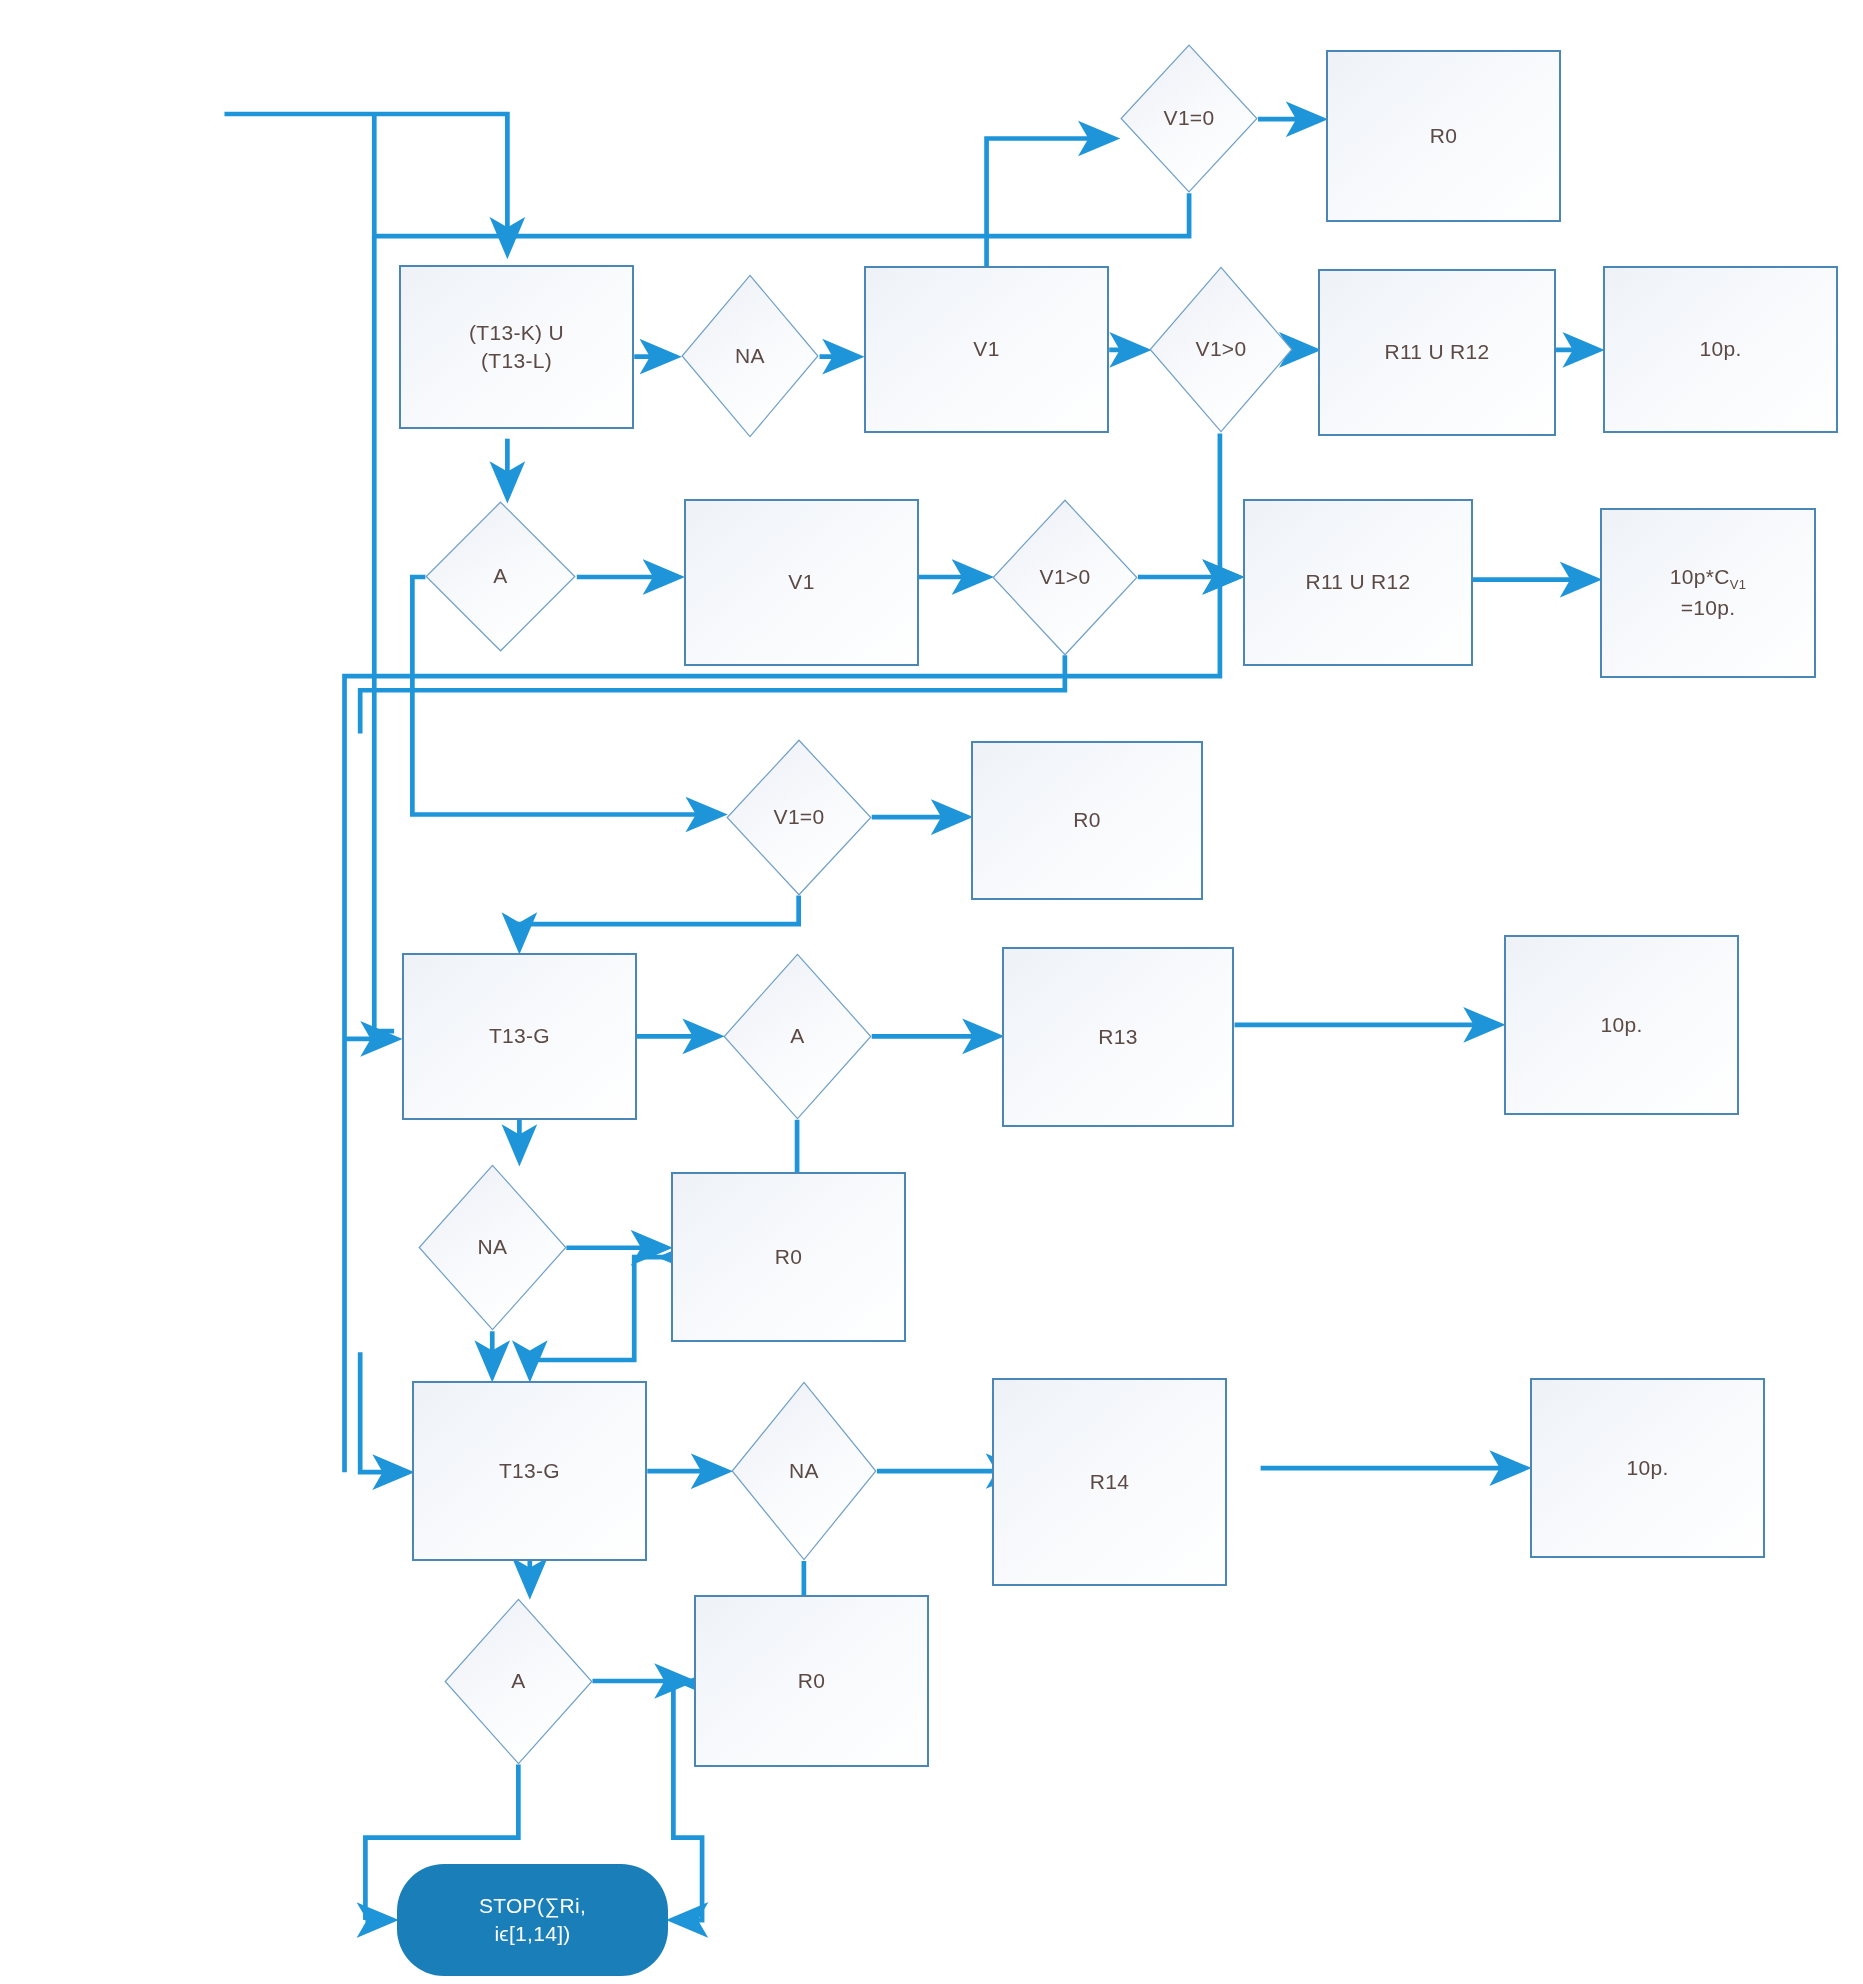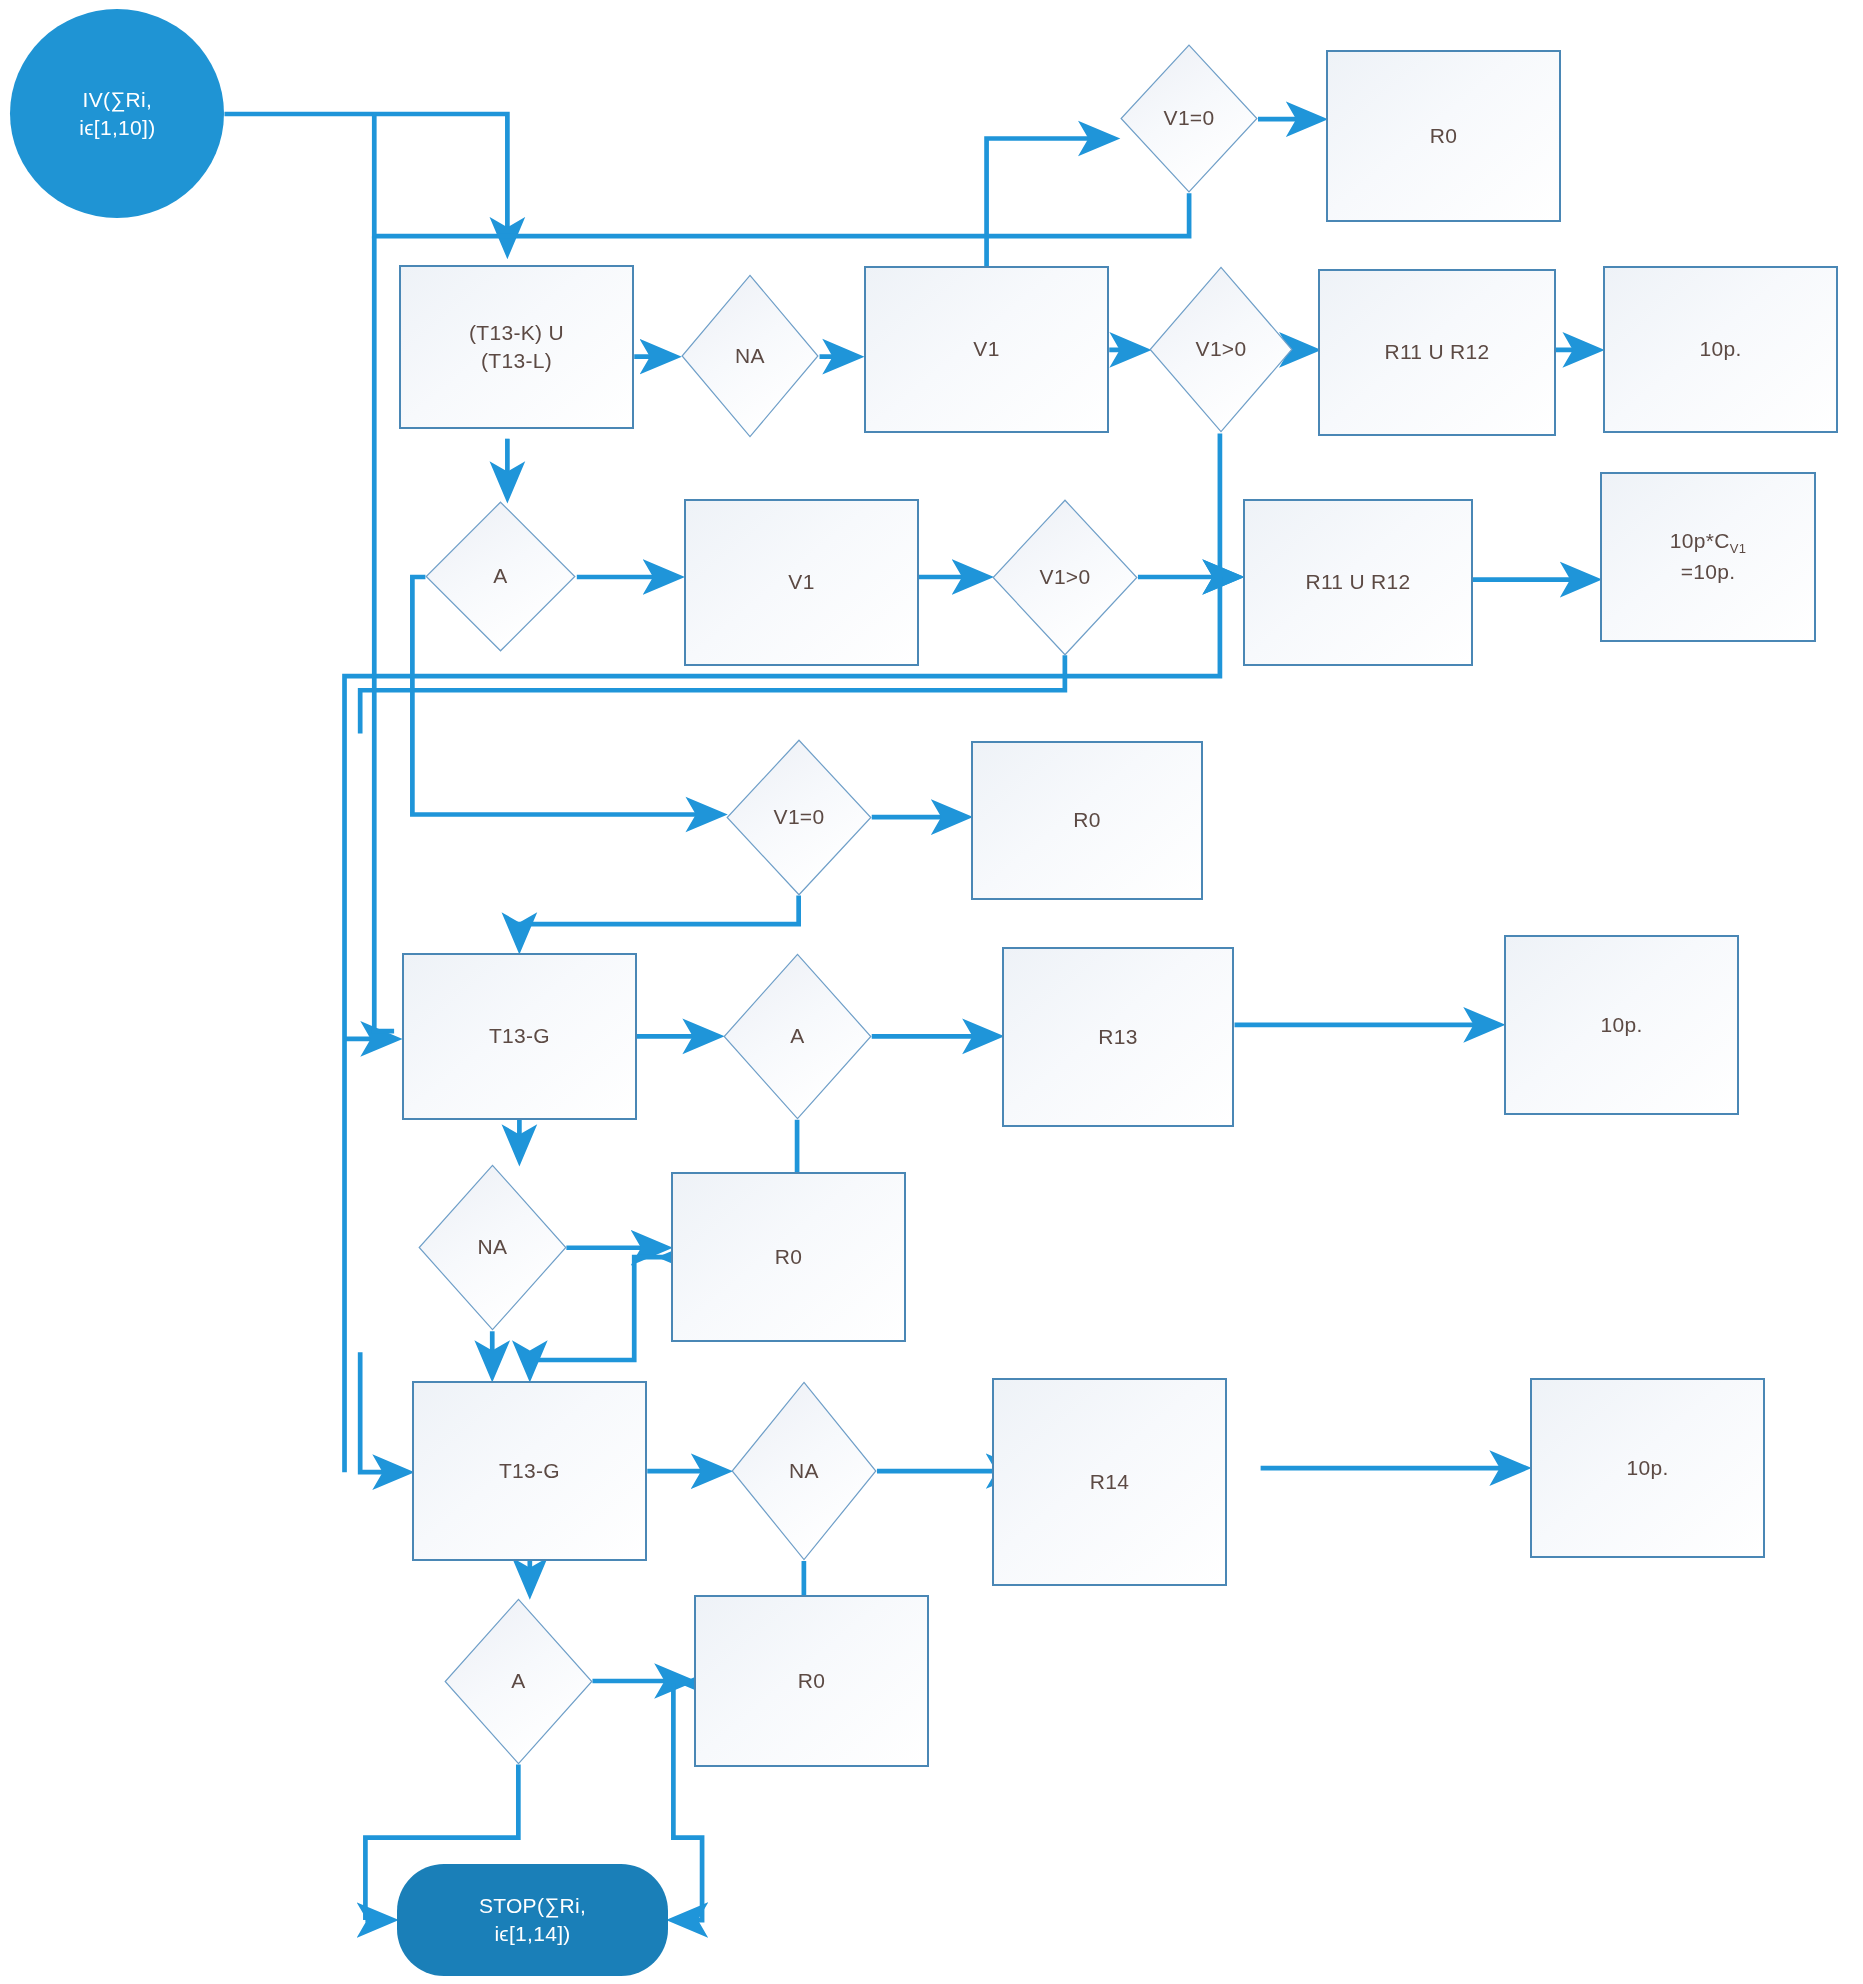--- a/index.html
+++ b/index.html
@@ -171,24 +171,20 @@
       <path d="M1135,3220 L1318,3220" marker-end="url(#ah)"></path>
 
       <path d="M993,3380 L993,3520 L700,3520 L700,3678"></path>
       <path d="M700,3678 L748,3678" marker-end="url(#ah)"></path>
 
       <path d="M1290,3225 L1290,3520 L1345,3520 L1345,3678 L1292,3678" marker-end="url(#ah)"></path>
 
     </g>
   </svg>
 
-  <div class="node term start" style="left:10.4px; top:9.4px; width:214px; height:209px;">
-    <span class="lbl">IV(∑Ri,
-iϵ[1,10])</span>
-  </div>
 
   <div class="node dec" style="left:1120px; top:44px; width:138px; height:149px;">
     <svg class="dia" viewBox="0 0 100 100" preserveAspectRatio="none">
       <polygon points="50,0.8 99.2,50 50,99.2 0.8,50" fill="url(#boxgrad)" stroke="#6f9fc8" stroke-width="1.2" vector-effect="non-scaling-stroke"></polygon>
     </svg>
     <span class="lbl">V1=0</span>
   </div>
 
   <div class="node proc" style="left:1326px; top:50px; width:235px; height:172px;">
     <span class="lbl">R0</span>
@@ -240,21 +236,21 @@
     <svg class="dia" viewBox="0 0 100 100" preserveAspectRatio="none">
       <polygon points="50,0.8 99.2,50 50,99.2 0.8,50" fill="url(#boxgrad)" stroke="#6f9fc8" stroke-width="1.2" vector-effect="non-scaling-stroke"></polygon>
     </svg>
     <span class="lbl">V1&gt;0</span>
   </div>
 
   <div class="node proc" style="left:1243px; top:499px; width:230px; height:167px;">
     <span class="lbl">R11 U R12</span>
   </div>
 
-  <div class="node proc" style="left:1600px; top:472px; width:216px; height:170px;">
+  <div class="node proc" style="left:1600px; top:508px; width:216px; height:170px;">
     <span class="lbl">10p*C<span class="sub">V1</span><br>=10p.</span>
   </div>
 
   <div class="node dec" style="left:726px; top:739px; width:146px; height:157px;">
     <svg class="dia" viewBox="0 0 100 100" preserveAspectRatio="none">
       <polygon points="50,0.8 99.2,50 50,99.2 0.8,50" fill="url(#boxgrad)" stroke="#6f9fc8" stroke-width="1.2" vector-effect="non-scaling-stroke"></polygon>
     </svg>
     <span class="lbl">V1=0</span>
   </div>
 

